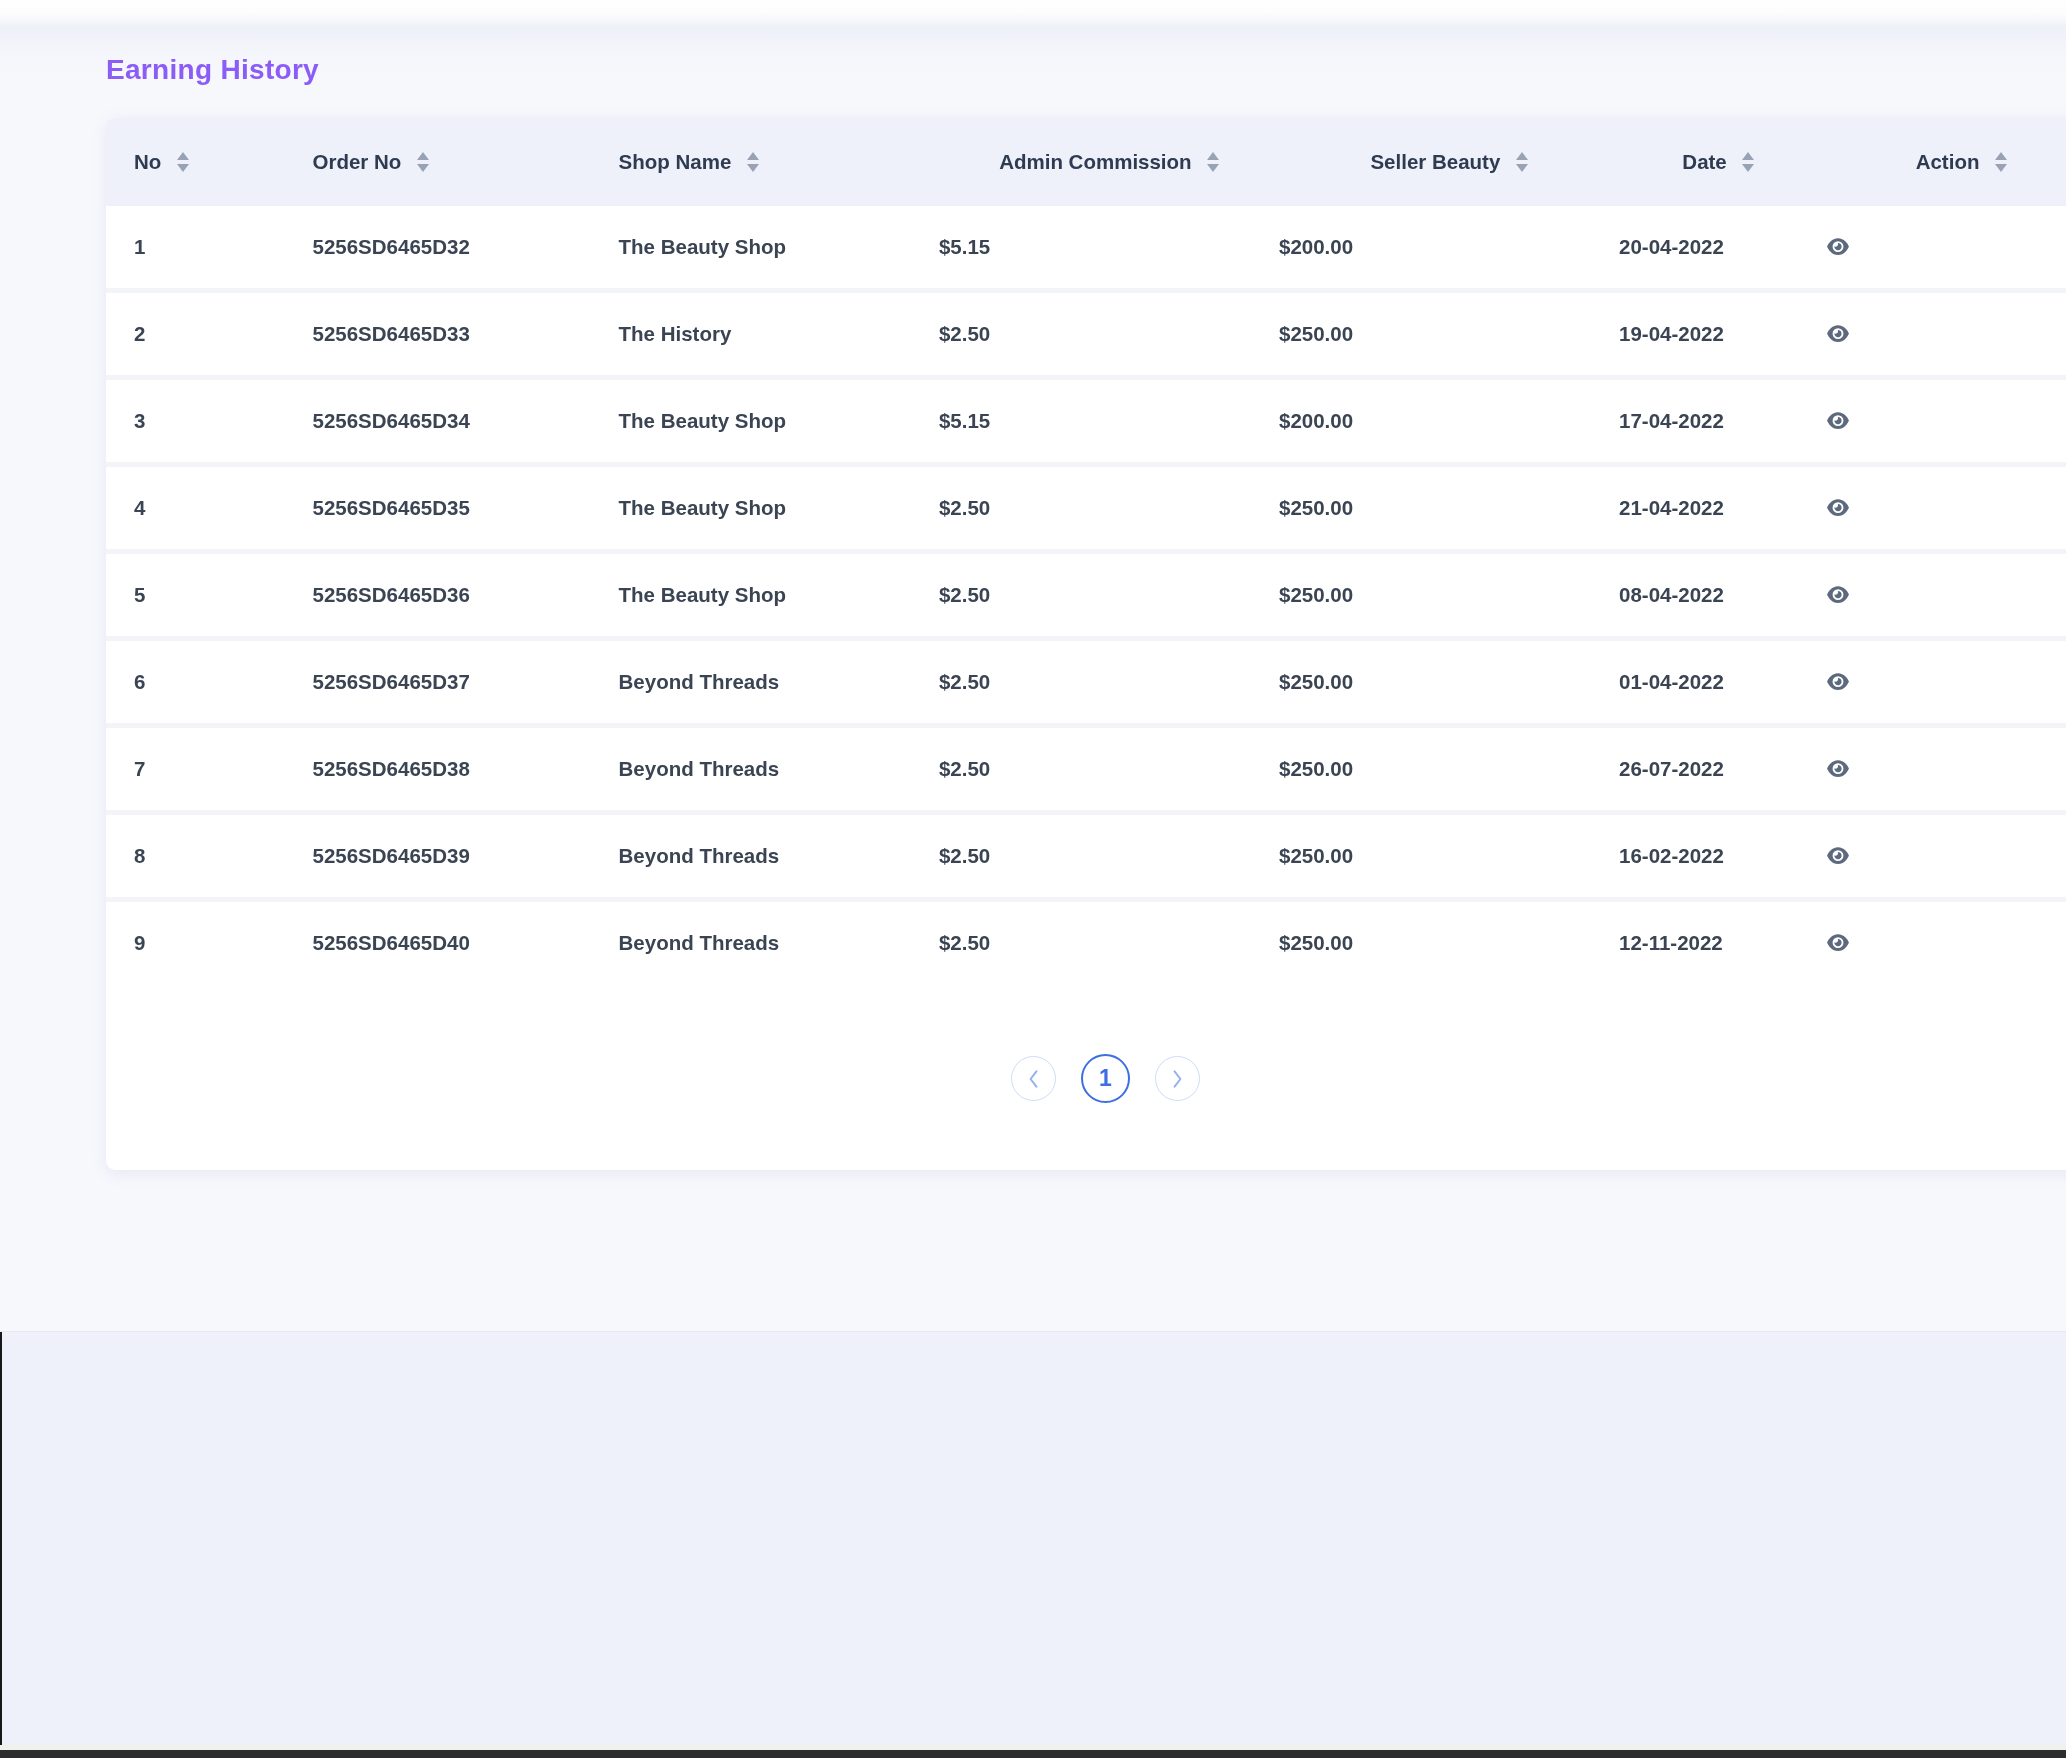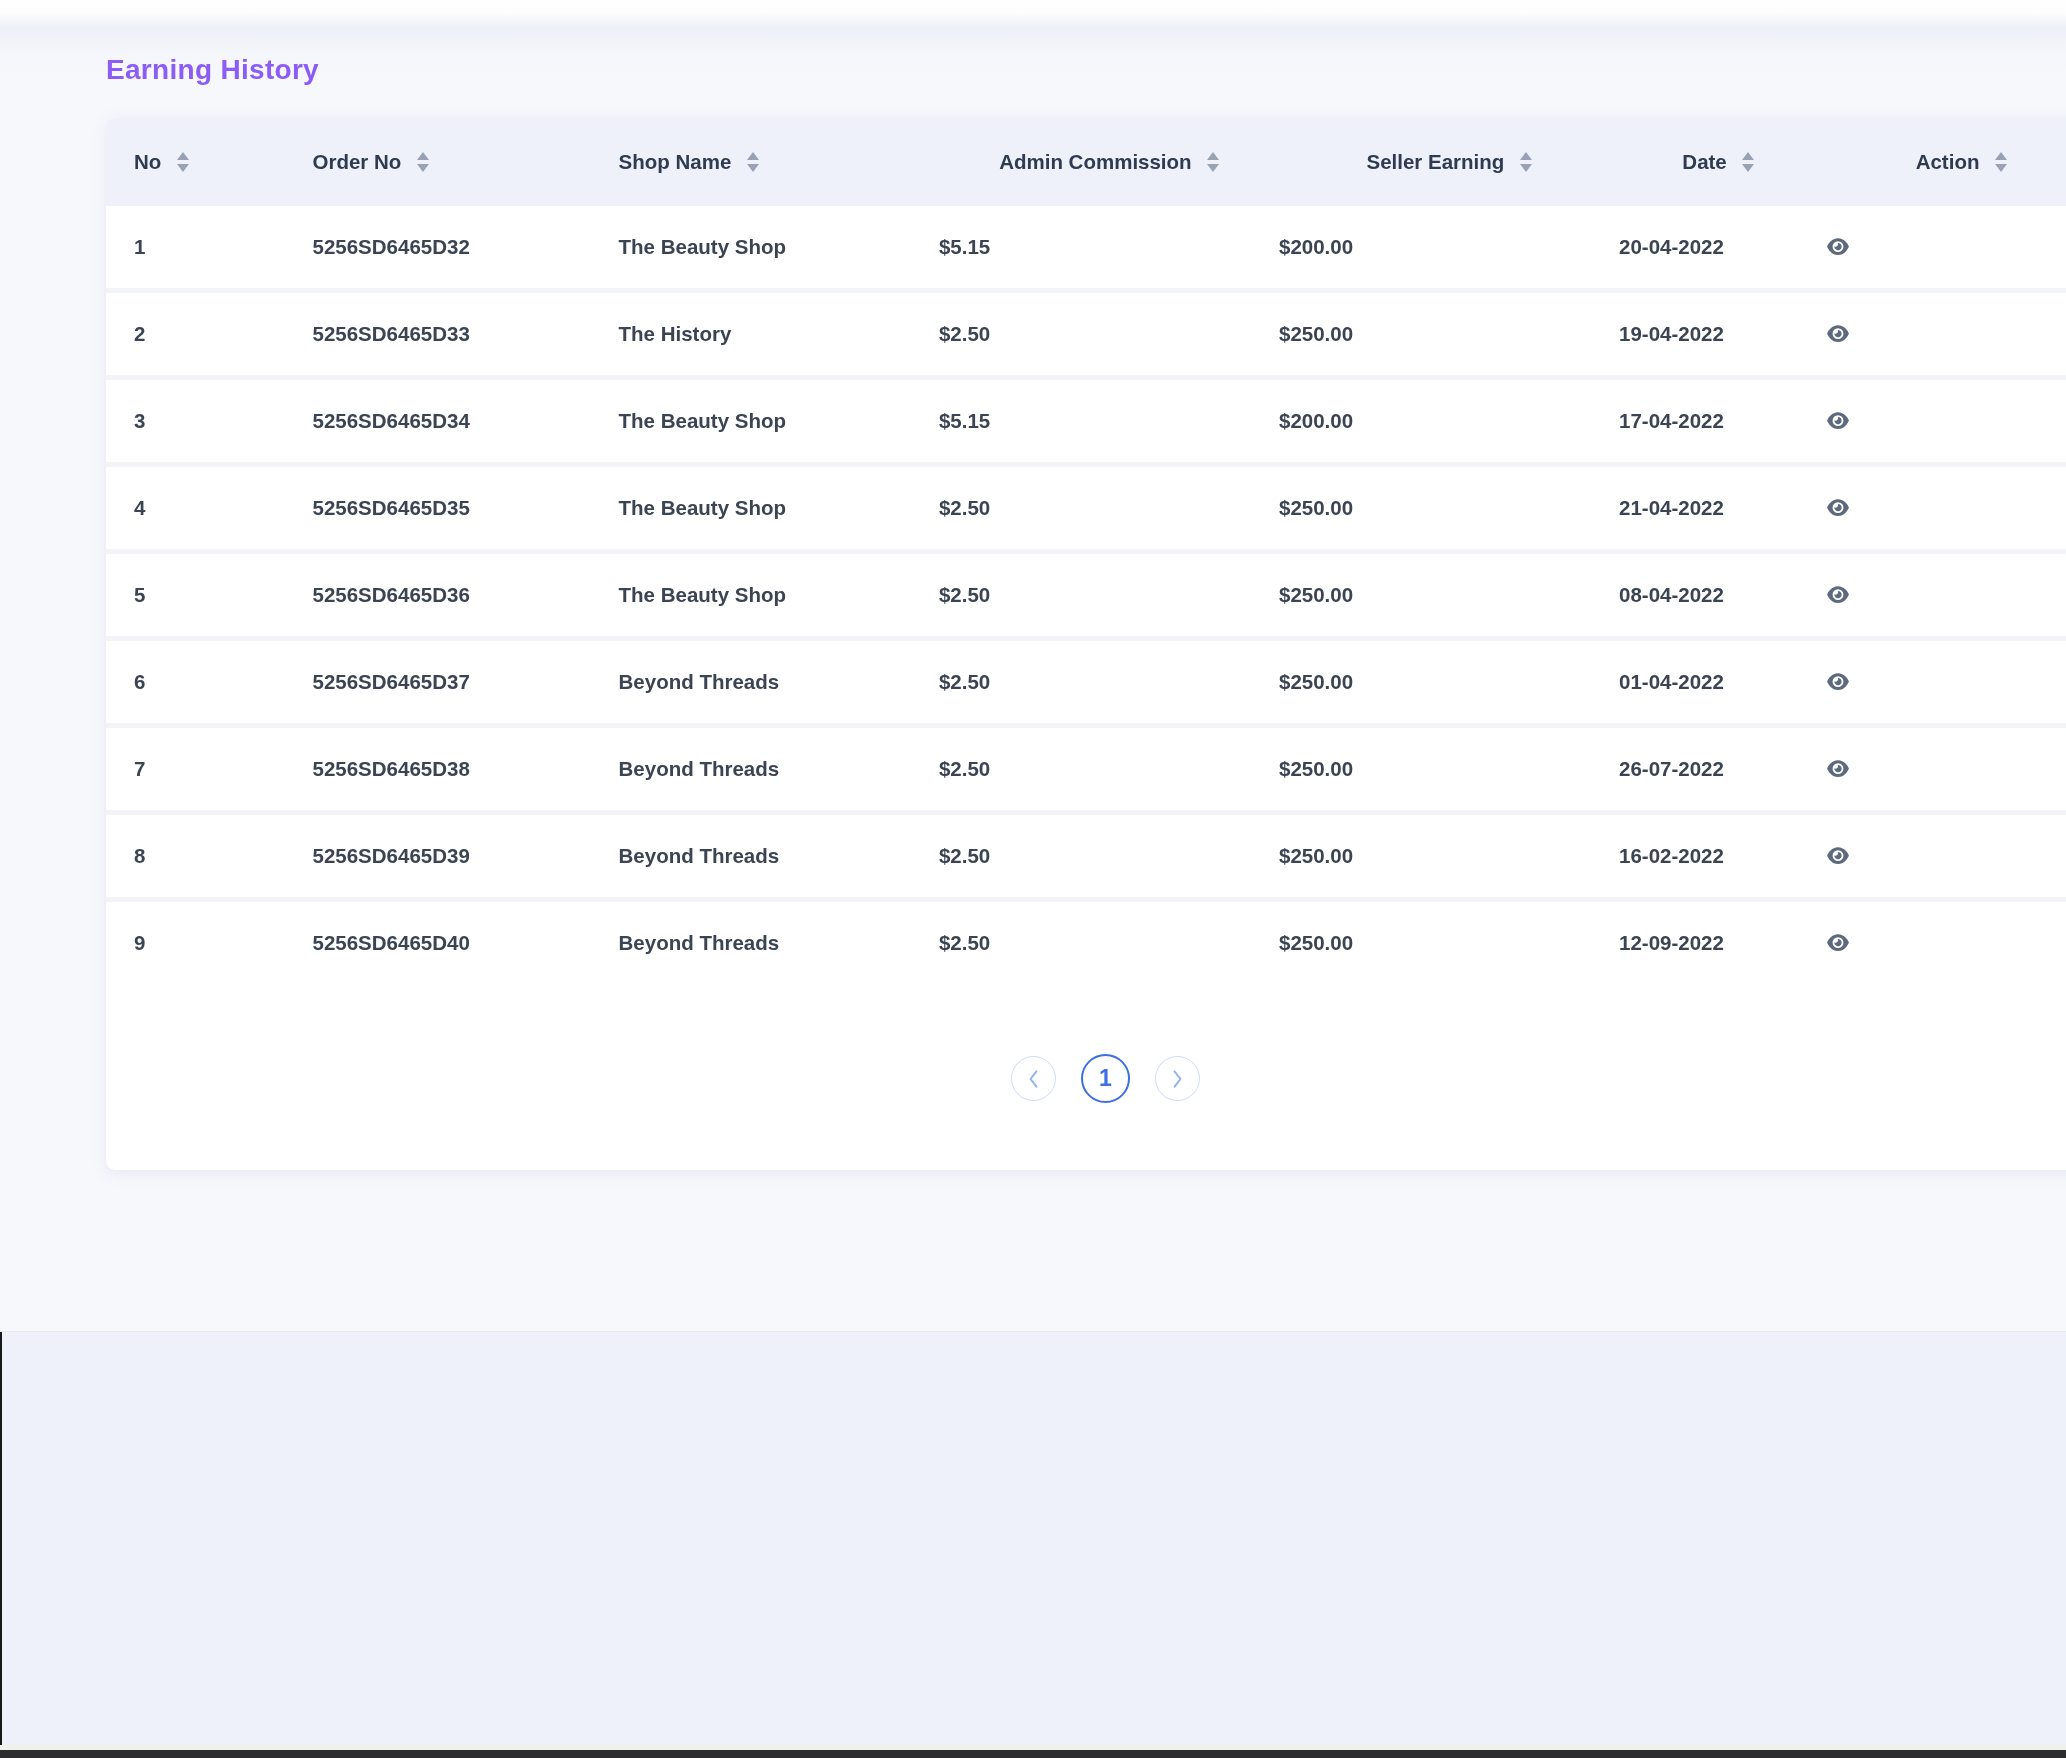--- a/index.html
+++ b/index.html
@@ -116,21 +116,21 @@
           <span class="th-inner">
               <span>Admin Commission</span>
               <span class="sort-icon">
                 <span class="tri-up"></span>
                 <span class="tri-down"></span>
               </span>
             </span>
         </th>
         <th>
           <span class="th-inner">
-              <span>Seller Earning</span>
+              <span>Seller Beauty</span>
               <span class="sort-icon">
                 <span class="tri-up"></span>
                 <span class="tri-down"></span>
               </span>
             </span>
         </th>
         <th>
           <span class="th-inner">
               <span>Date</span>
               <span class="sort-icon">
@@ -278,21 +278,21 @@
         </span>
       </td>
     </tr>
 
     <tr>
       <td>9</td>
       <td>5256SD6465D40</td>
       <td>Beyond Threads</td>
       <td>$2.50</td>
       <td>$250.00</td>
-      <td>12-09-2022</td>
+      <td>12-11-2022</td>
       <td>
         <span class="eye-btn">
           <svg viewBox="0 0 576 512" xmlns="http://www.w3.org/2000/svg">
             <path d="M288 32c-80.8 0-145.5 36.8-192.6 80.6C48.6 156 17.3 208 2.5 243.7c-3.3 7.9-3.3 16.7 0 24.6C17.3 304 48.6 356 95.4 399.4C142.5 443.2 207.2 480 288 480s145.5-36.8 192.6-80.6c46.8-43.5 78.1-95.4 93-131.1c3.3-7.9 3.3-16.7 0-24.6c-14.9-35.7-46.2-87.7-93-131.1C433.5 68.8 368.8 32 288 32zM144 256a144 144 0 1 1 288 0 144 144 0 1 1 -288 0zm144-64c0 35.3-28.7 64-64 64c-7.1 0-13.9-1.2-20.3-3.3c-5.5-1.8-11.9 1.6-11.7 7.4c.3 6.9 1.3 13.8 3.2 20.7c13.7 51.2 66.4 81.6 117.6 67.9s81.6-66.4 67.9-117.6c-11.1-41.5-47.8-69.4-88.6-71.1c-5.8-.2-9.2 6.1-7.4 11.7c2.1 6.4 3.3 13.2 3.3 20.3z"></path>
           </svg>
         </span>
       </td>
     </tr>
   </tbody>
   </table>

